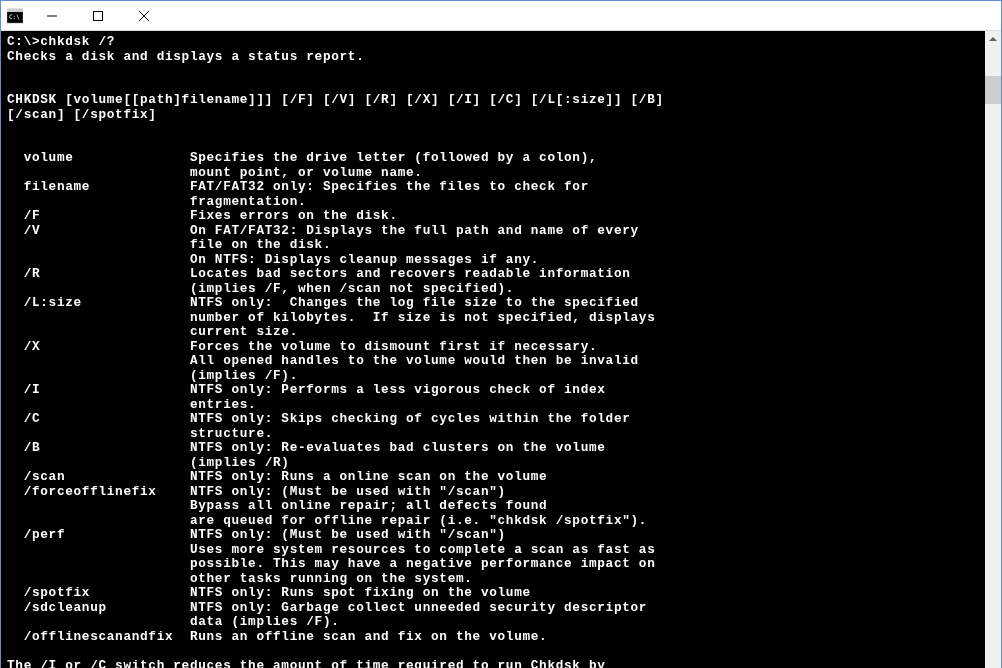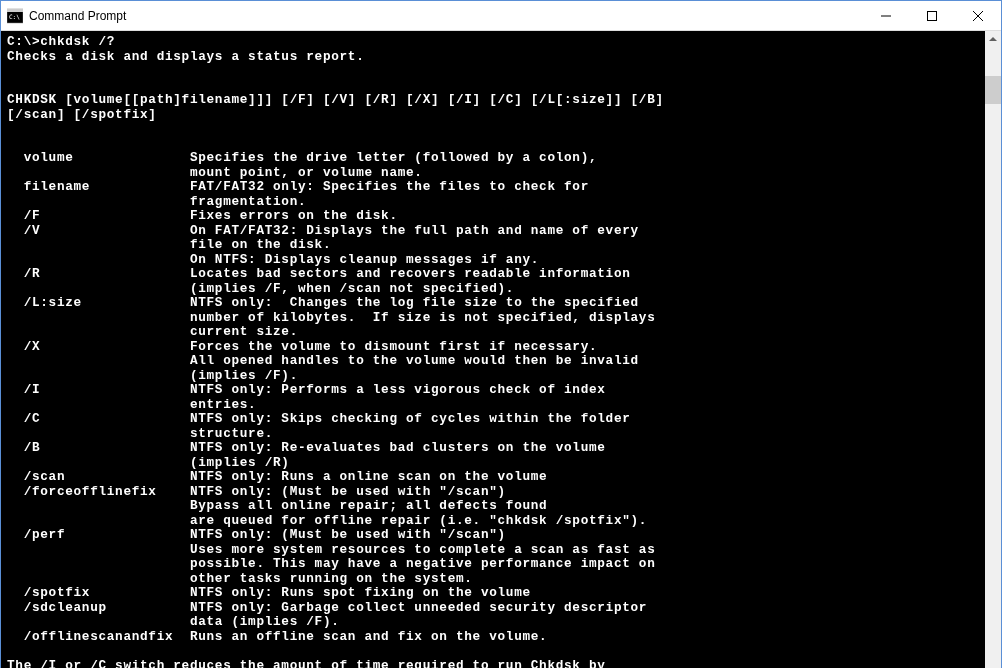--- a/index.html
+++ b/index.html
@@ -106,21 +106,20 @@
 
 <div class="window">
   <div class="titlebar">
     <div class="titlebar-icon">
       <svg width="16" height="16" viewBox="0 0 16 16">
         <rect x="0" y="1" width="16" height="14" fill="#000" stroke="#888" stroke-width="0.5"></rect>
         <rect x="0" y="1" width="16" height="3" fill="#ccc"></rect>
         <text x="2" y="11" fill="#fff" font-size="6" font-family="monospace">C:\</text>
       </svg>
     </div>
-    <div class="titlebar-title">Command Prompt</div>
     <div class="titlebar-buttons">
       <div class="titlebar-btn">
         <svg width="10" height="10" viewBox="0 0 10 10">
             <line x1="0" y1="5" x2="10" y2="5" stroke="#000" stroke-width="1"></line>
           </svg>
       </div>
       <div class="titlebar-btn">
         <svg width="10" height="10" viewBox="0 0 10 10">
             <rect x="0.5" y="0.5" width="9" height="9" fill="none" stroke="#000" stroke-width="1"></rect>
           </svg>

